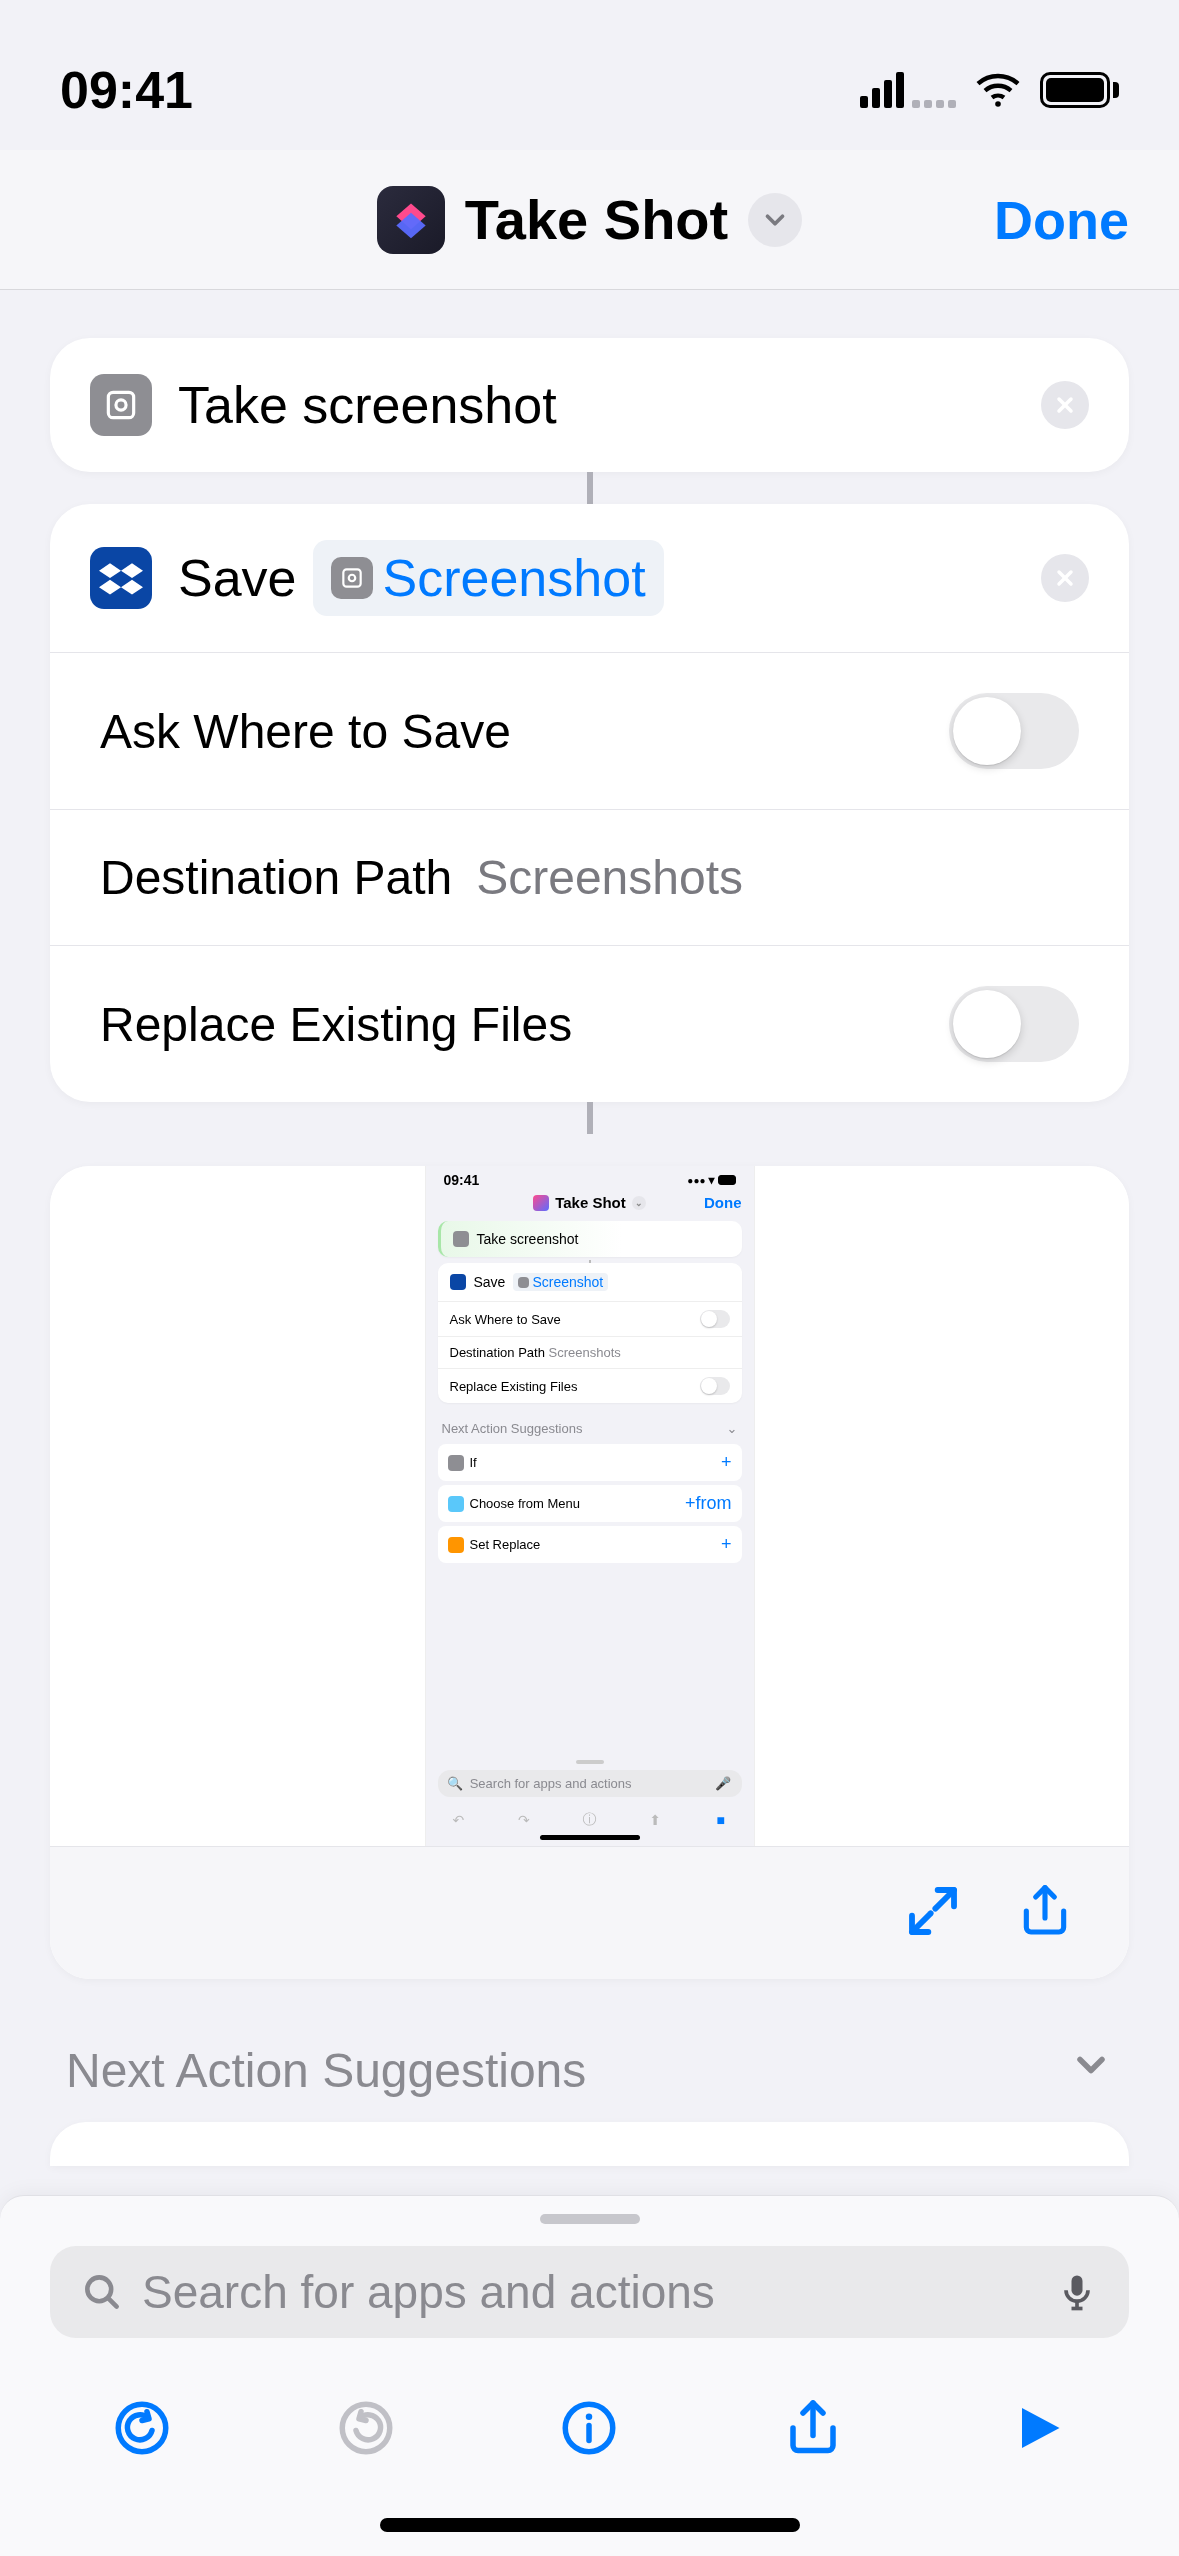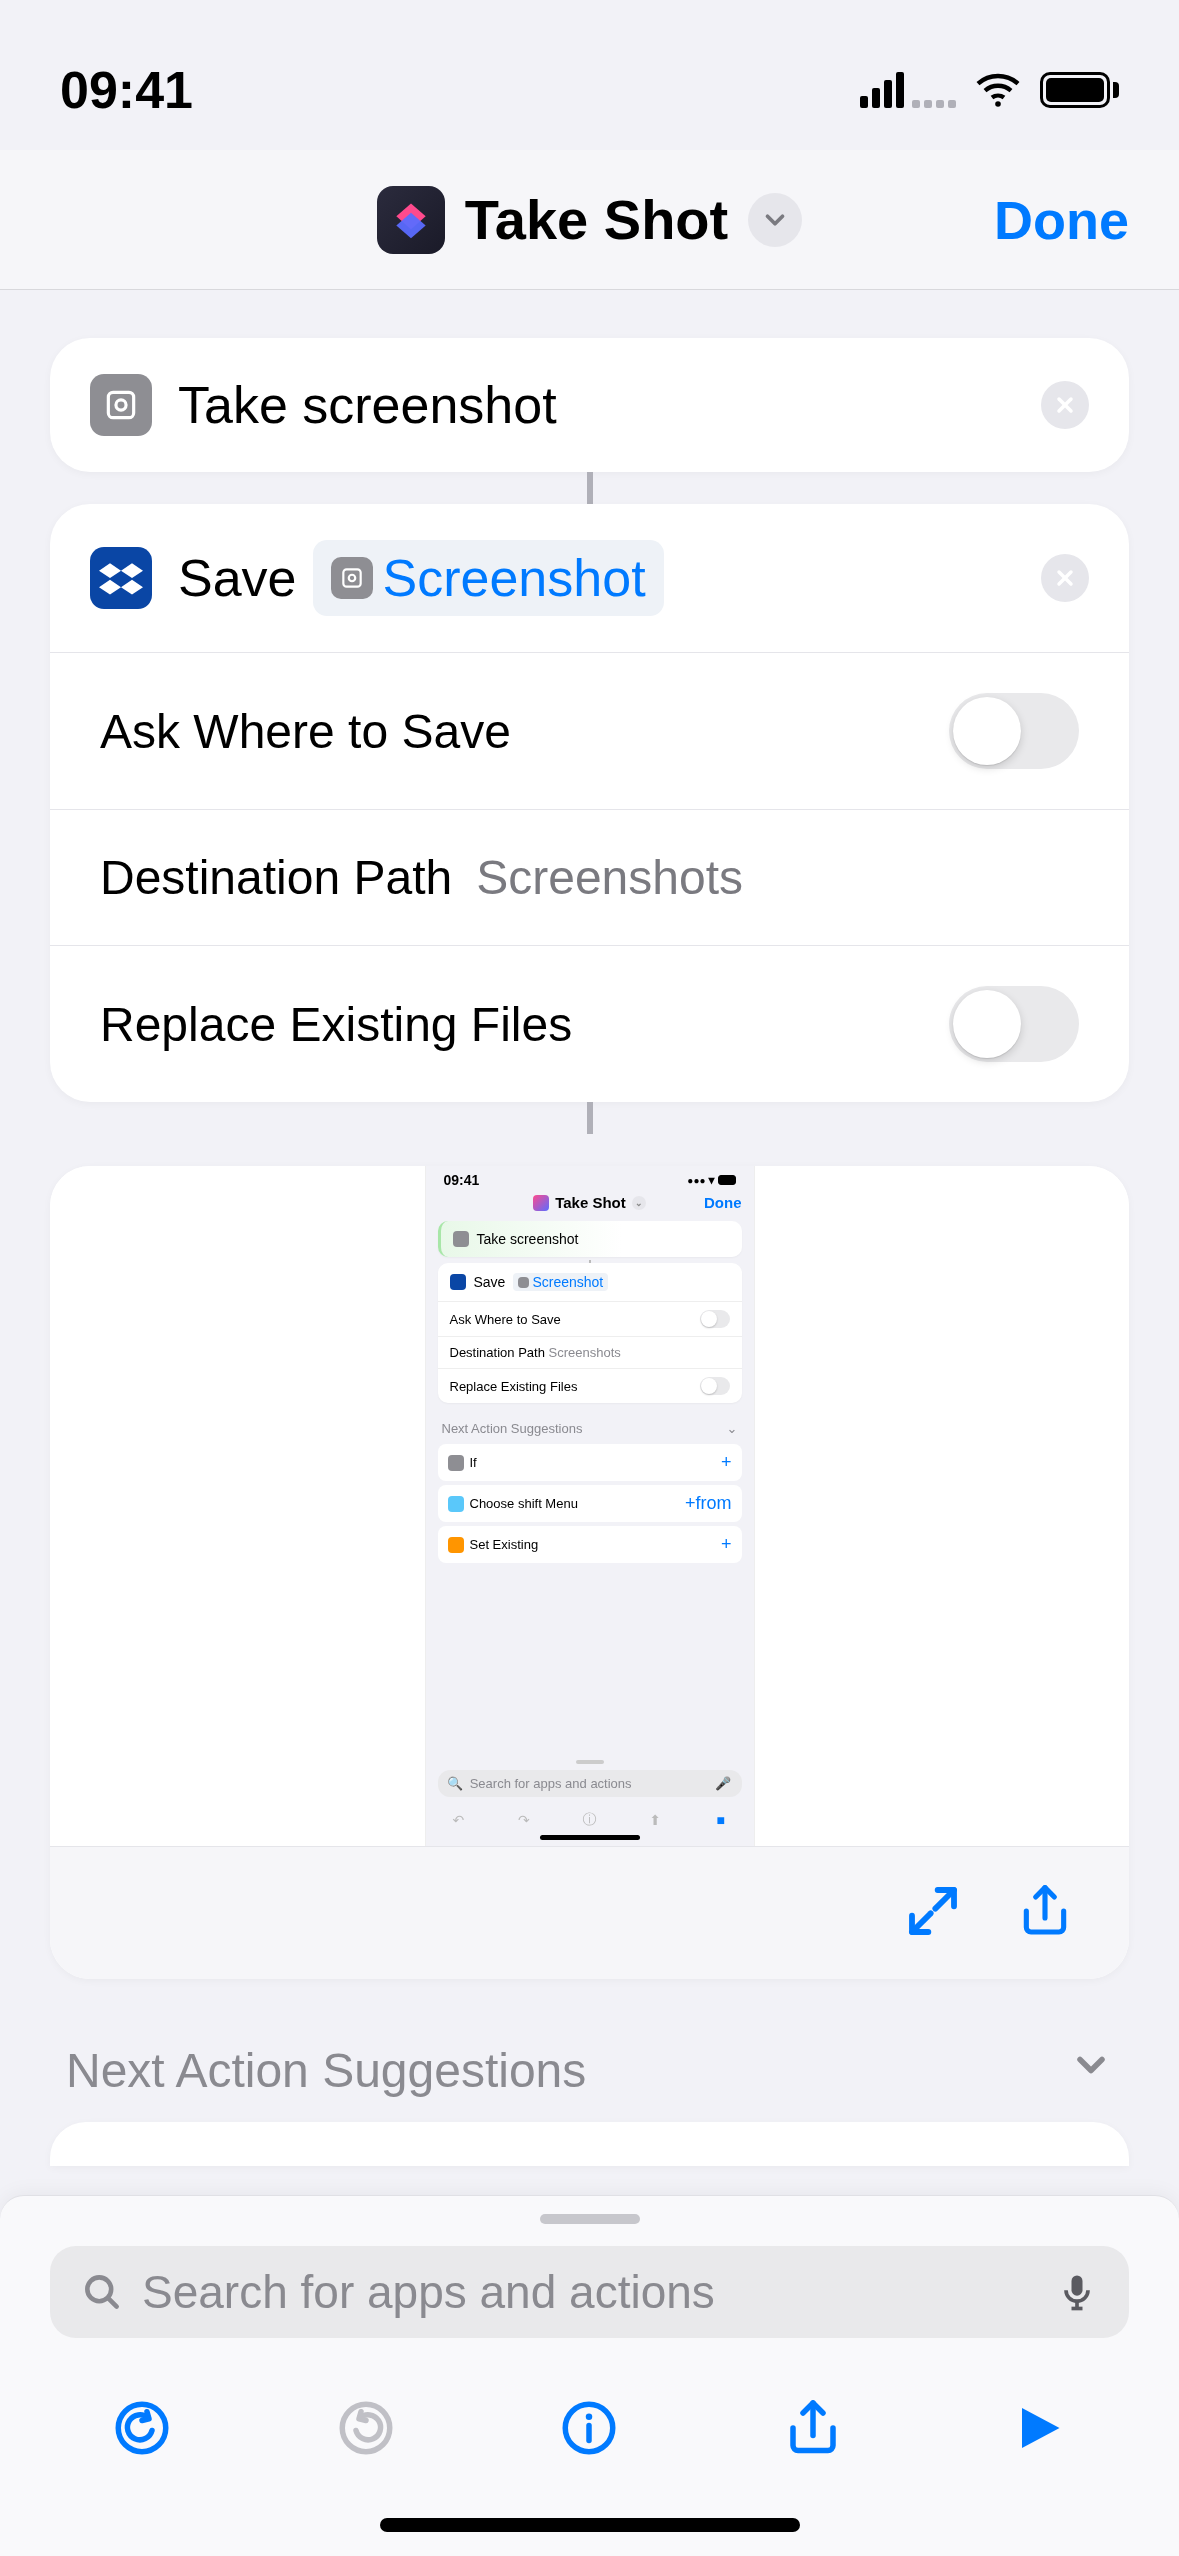--- a/index.html
+++ b/index.html
@@ -392,28 +392,28 @@
           <div class="mini-sugg-item">
               <span style="display:flex;gap:6px;align-items:center;">
                 <span class="mini-ic" style="background:#8e8e93;"></span>
                 <span>If</span>
               </span>
               <span class="mini-plus">+</span>
             </div>
           <div class="mini-sugg-item">
               <span style="display:flex;gap:6px;align-items:center;">
                 <span class="mini-ic" style="background:#5ac8fa;"></span>
-                <span>Choose shift Menu</span>
+                <span>Choose from Menu</span>
               </span>
               <span class="mini-plus">+from</span>
             </div>
           <div class="mini-sugg-item">
               <span style="display:flex;gap:6px;align-items:center;">
                 <span class="mini-ic" style="background:#ff9500;"></span>
-                <span>Set Existing</span>
+                <span>Set Replace</span>
               </span>
               <span class="mini-plus">+</span>
             </div>
         </div>
         <div class="mini-bottom">
           <div class="mini-handle"></div>
           <div class="mini-search">
               <span>🔍</span>
               <span>Search for apps and actions</span>
               <span style="margin-left:auto;">🎤</span>

